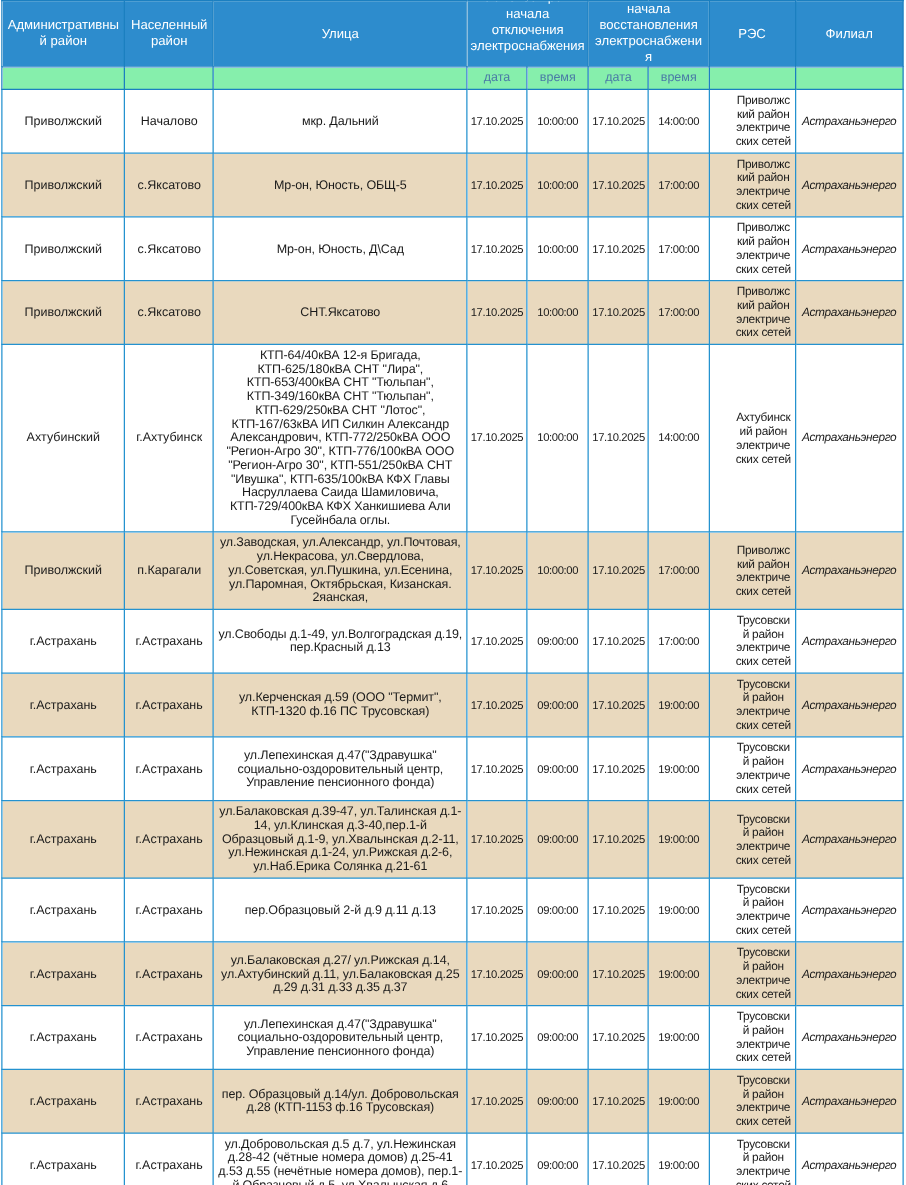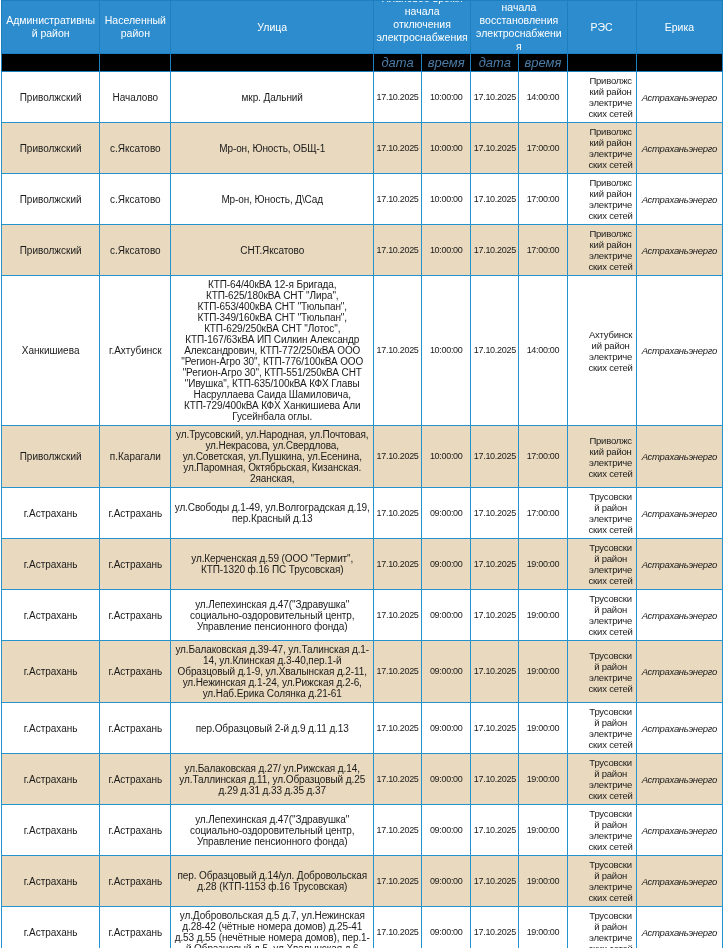--- a/index.html
+++ b/index.html
@@ -28,28 +28,27 @@
     font-weight:400;
     font-size:10.5px;
     line-height:13px;
     height:44px;
     padding:0 2px;
     border-color:#1b7fc0;
   }
   th.group-clip { vertical-align:top; }
   .grouphead { margin-top:-9px; }
   thead tr.subhead th {
-    background:#000000;
+    background:#86efac;
     color:#4a7ba6;
     font-weight:400;
-    font-size:13px;
+    font-size:10px;
     height:17px;
     padding:0;
     border-color:#1b7fc0;
-    font-style:italic;
   }
   tbody td {
     font-size:10px;
     line-height:11px;
     color:#1a1a1a;
     padding:3px 2px;
     height:42px;
     background:#ffffff;
   }
   tbody tr.shaded td { background:#e9d9be; }
@@ -84,21 +83,21 @@
           <div>начала отключения</div>
           <div>электроснабжения</div>
         </div>
       </th>
       <th colspan="2">
         <div>начала</div>
         <div>восстановления</div>
         <div>электроснабжения</div>
       </th>
       <th>РЭС</th>
-      <th>Ерика</th>
+      <th>Филиал</th>
     </tr>
     <tr class="subhead">
       <th></th>
       <th></th>
       <th></th>
       <th>дата</th>
       <th>время</th>
       <th>дата</th>
       <th>время</th>
       <th></th>
@@ -113,21 +112,21 @@
     <td class="c-date">17.10.2025</td>
     <td class="c-time">10:00:00</td>
     <td class="c-date">17.10.2025</td>
     <td class="c-time">14:00:00</td>
     <td class="c-res">Приволжский район электрических сетей</td>
     <td class="c-branch">Астраханьэнерго</td>
   </tr>
       <tr class="shaded">
     <td class="c-district">Приволжский</td>
     <td class="c-settlement">с.Яксатово</td>
-    <td class="c-street">Мр-он, Юность, ОБЩ-1</td>
+    <td class="c-street">Мр-он, Юность, ОБЩ-5</td>
     <td class="c-date">17.10.2025</td>
     <td class="c-time">10:00:00</td>
     <td class="c-date">17.10.2025</td>
     <td class="c-time">17:00:00</td>
     <td class="c-res">Приволжский район электрических сетей</td>
     <td class="c-branch">Астраханьэнерго</td>
   </tr>
       <tr>
     <td class="c-district">Приволжский</td>
     <td class="c-settlement">с.Яксатово</td>
@@ -144,34 +143,34 @@
     <td class="c-settlement">с.Яксатово</td>
     <td class="c-street">СНТ.Яксатово</td>
     <td class="c-date">17.10.2025</td>
     <td class="c-time">10:00:00</td>
     <td class="c-date">17.10.2025</td>
     <td class="c-time">17:00:00</td>
     <td class="c-res">Приволжский район электрических сетей</td>
     <td class="c-branch">Астраханьэнерго</td>
   </tr>
       <tr>
-    <td class="c-district">Ханкишиева</td>
+    <td class="c-district">Ахтубинский</td>
     <td class="c-settlement">г.Ахтубинск</td>
     <td class="c-street">КТП-64/40кВА 12-я Бригада, КТП-625/180кВА СНТ "Лира", КТП-653/400кВА СНТ "Тюльпан", КТП-349/160кВА СНТ "Тюльпан", КТП-629/250кВА СНТ "Лотос", КТП-167/63кВА ИП Силкин Александр Александрович, КТП-772/250кВА ООО "Регион-Агро 30", КТП-776/100кВА ООО "Регион-Агро 30", КТП-551/250кВА СНТ "Ивушка", КТП-635/100кВА КФХ Главы Насруллаева Саида Шамиловича, КТП-729/400кВА КФХ Ханкишиева Али Гусейнбала оглы.</td>
     <td class="c-date">17.10.2025</td>
     <td class="c-time">10:00:00</td>
     <td class="c-date">17.10.2025</td>
     <td class="c-time">14:00:00</td>
     <td class="c-res">Ахтубинский район электрических сетей</td>
     <td class="c-branch">Астраханьэнерго</td>
   </tr>
       <tr class="shaded">
     <td class="c-district">Приволжский</td>
     <td class="c-settlement">п.Карагали</td>
-    <td class="c-street">ул.Трусовский, ул.Народная, ул.Почтовая, ул.Некрасова, ул.Свердлова, ул.Советская, ул.Пушкина, ул.Есенина, ул.Паромная, Октябрьская, Кизанская. 2яанская,</td>
+    <td class="c-street">ул.Заводская, ул.Александр, ул.Почтовая, ул.Некрасова, ул.Свердлова, ул.Советская, ул.Пушкина, ул.Есенина, ул.Паромная, Октябрьская, Кизанская. 2яанская,</td>
     <td class="c-date">17.10.2025</td>
     <td class="c-time">10:00:00</td>
     <td class="c-date">17.10.2025</td>
     <td class="c-time">17:00:00</td>
     <td class="c-res">Приволжский район электрических сетей</td>
     <td class="c-branch">Астраханьэнерго</td>
   </tr>
       <tr>
     <td class="c-district">г.Астрахань</td>
     <td class="c-settlement">г.Астрахань</td>
@@ -223,21 +222,21 @@
     <td class="c-date">17.10.2025</td>
     <td class="c-time">09:00:00</td>
     <td class="c-date">17.10.2025</td>
     <td class="c-time">19:00:00</td>
     <td class="c-res">Трусовский район электрических сетей</td>
     <td class="c-branch">Астраханьэнерго</td>
   </tr>
       <tr class="shaded">
     <td class="c-district">г.Астрахань</td>
     <td class="c-settlement">г.Астрахань</td>
-    <td class="c-street">ул.Балаковская д.27/ ул.Рижская д.14, ул.Таллинская д.11, ул.Образцовый д.25 д.29 д.31 д.33 д.35 д.37</td>
+    <td class="c-street">ул.Балаковская д.27/ ул.Рижская д.14, ул.Ахтубинский д.11, ул.Балаковская д.25 д.29 д.31 д.33 д.35 д.37</td>
     <td class="c-date">17.10.2025</td>
     <td class="c-time">09:00:00</td>
     <td class="c-date">17.10.2025</td>
     <td class="c-time">19:00:00</td>
     <td class="c-res">Трусовский район электрических сетей</td>
     <td class="c-branch">Астраханьэнерго</td>
   </tr>
       <tr>
     <td class="c-district">г.Астрахань</td>
     <td class="c-settlement">г.Астрахань</td>

